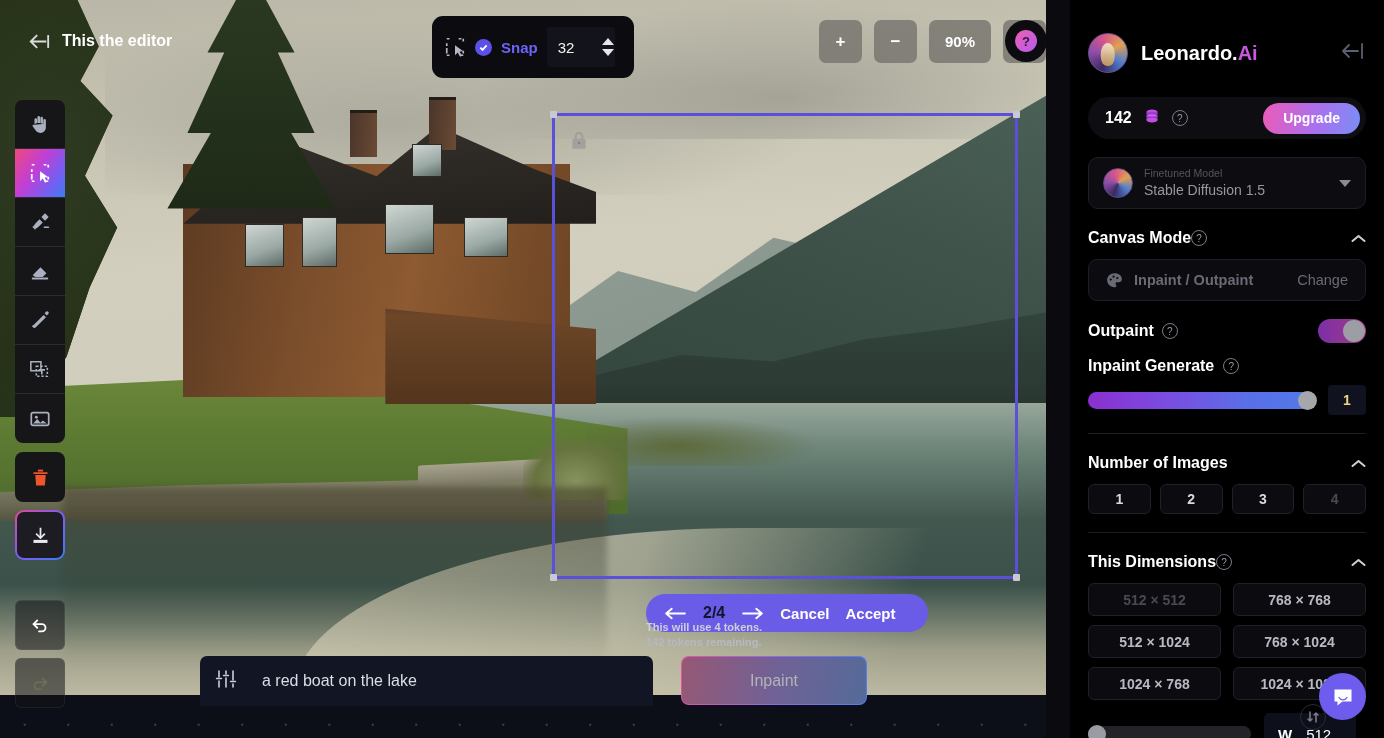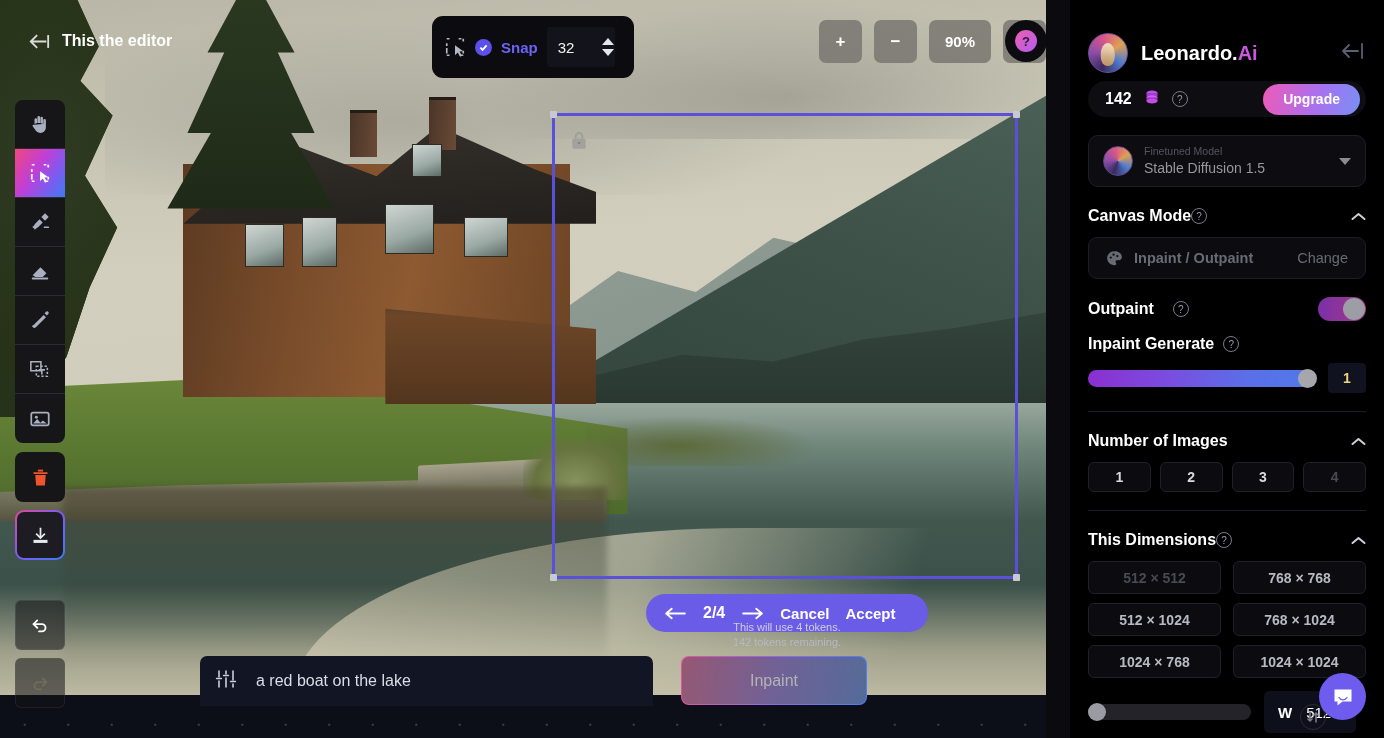--- a/index.html
+++ b/index.html
@@ -273,35 +273,35 @@
   }
 
   
   .navbar {
     position:absolute; left:646px; top:594px;
     width:282px; height:38px; background:#6b5ce7;
     border-radius:19px; display:flex; align-items:center;
     padding:0 18px; gap:16px; z-index:30;
   }
   .navbar svg { width:23px; height:15px; fill:none; stroke:#fff; stroke-width:2; cursor:pointer; }
-  .nav-count { color:#ffffff; font-size:16px; font-weight:700; }
+  .nav-count { color:#0f172a; font-size:16px; font-weight:700; }
   .nav-link { color:#fff; font-size:15px; font-weight:700; cursor:pointer; }
   .token-note {
     position:absolute; left:646px; top:620px; width:282px;
-    text-align:center; color:#cfcfd8; font-size:11px; font-weight:400;
+    color:#cfcfd8; font-size:11px; font-weight:700;
     z-index:31; line-height:1.35;
   }
   .token-note .l2 { color:#b8b8c2; }
 
   
   .promptbar {
     position:absolute; left:200px; top:656px;
     width:453px; height:50px;
     background:#121624; border-radius:7px 7px 0 0;
-    display:flex; align-items:center; gap:18px; padding-left:14px; z-index:30;
+    display:flex; align-items:center; gap:24px; padding-left:14px; z-index:30;
   }
   .prompt-icon svg { width:24px; height:24px; stroke:#c9cfdb; fill:none; stroke-width:1.6; }
   .prompt-text {
     color:#d9dde6; font-size:16px; background:transparent; border:none; outline:none;
     width:330px; font-family:"Liberation Sans", sans-serif;
   }
   .generate-btn {
     position:absolute; left:681px; top:656px;
     width:186px; height:49px;
     border-radius:8px; z-index:30;
@@ -333,21 +333,21 @@
     background: linear-gradient(180deg,#f4e7c8,#c89a5e);
     border-radius:48% 48% 42% 42%;
     opacity:.92;
   }
   .brand-name { font-size:20px; font-weight:700; color:#fff; }
   .brand-name .ai { color:#c957e0; }
   .collapse-btn { margin-left:auto; cursor:pointer; }
   .collapse-btn svg { width:26px; height:18px; fill:none; stroke:#5a5f72; stroke-width:1.8; }
 
   .credits {
-    margin-top:8px; height:36px; background:#0d0d12; border-radius:21px;
+    margin-top:24px; height:42px; background:#0d0d12; border-radius:21px;
     display:flex; align-items:center; gap:11px; padding:0 6px 0 17px;
   }
   .credit-num { color:#fff; font-size:16px; font-weight:700; }
   .coin svg { width:18px; height:16px; }
   .q-mark {
     width:16px; height:16px; border-radius:50%;
     border:1.3px solid #7c7c8a; color:#9a9aa8;
     font-size:10px; display:flex; align-items:center; justify-content:center;
     flex:0 0 auto; cursor:pointer;
   }
@@ -389,21 +389,21 @@
   .mode-card {
     margin-top:12px; height:42px; background:#0b0b10;
     border:1px solid #1d1d25; border-radius:9px;
     display:flex; align-items:center; padding:4px 17px; gap:11px;
   }
   .mode-card svg { width:17px; height:17px; fill:#6a6a75; }
   .mode-name { color:#6a6a75; font-size:14.5px; font-weight:700; }
   .mode-change { margin-left:auto; color:#6a6a75; font-size:14.5px; cursor:pointer; }
 
   .row-toggle {
-    margin-top:18px; display:flex; align-items:center; gap:19px;
+    margin-top:18px; display:flex; align-items:center; gap:8px;
   }
   .row-label { color:#fff; font-size:16px; font-weight:700; }
   .toggle {
     margin-left:auto; width:48px; height:24px; border-radius:12px;
     background: linear-gradient(90deg,#7b2fa8,#a23a88);
     position:relative; cursor:pointer;
   }
   .toggle .knob {
     position:absolute; right:1px; top:1px; width:22px; height:22px;
     border-radius:50%; background:#9d9da6;

